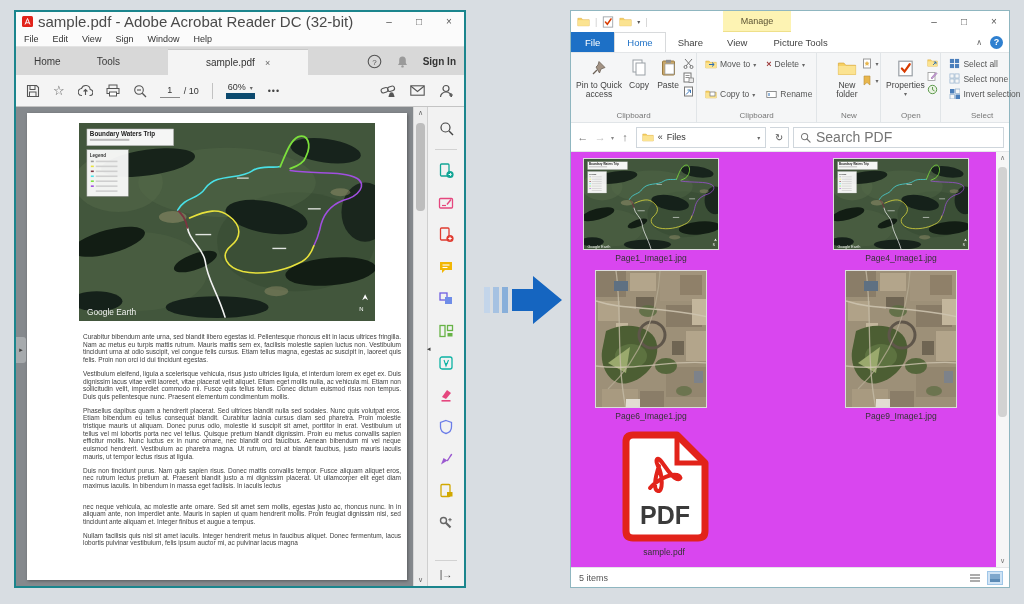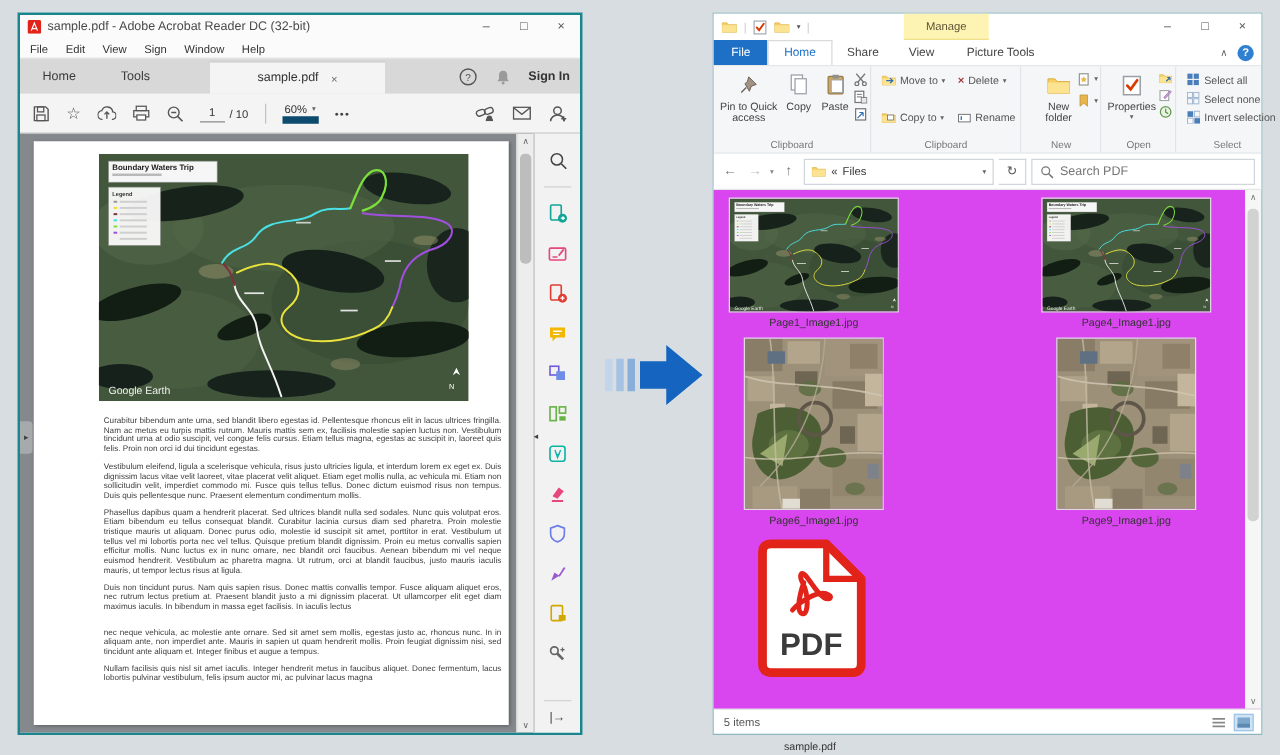--- a/index.html
+++ b/index.html
@@ -5,21 +5,21 @@
   *{margin:0;padding:0;box-sizing:border-box;}
   html,body{width:1024px;height:604px;}
   body{font-family:"Liberation Sans","DejaVu Sans",sans-serif;background:#d8dde2;position:relative;overflow:hidden;}
   .abs{position:absolute;}
   .ico{display:inline-flex;align-items:center;justify-content:center;flex:none;}
   svg{display:block;}
 
   
   .acrobat{left:14px;top:10px;width:452px;height:578px;background:#f4f4f4;border:2px solid #1b858d;display:flex;flex-direction:column;}
   .ac-titlebar{height:19px;background:#fbfbfb;display:flex;align-items:center;padding-left:6px;flex:none;}
-  .ac-title{font-size:10px;color:#4a4a4a;margin-left:5px;flex:1;white-space:nowrap;overflow:hidden;}
+  .ac-title{font-size:15px;color:#4a4a4a;margin-left:5px;flex:1;white-space:nowrap;overflow:hidden;}
   .winctl{display:flex;align-items:center;height:100%;}
   .winctl span{width:30px;text-align:center;font-size:10px;color:#555;line-height:19px;cursor:default;}
   .ac-menubar{height:16px;background:#fbfbfb;display:flex;align-items:center;padding-left:8px;gap:14px;font-size:9px;color:#333;flex:none;border-bottom:1px solid #e3e3e3;}
   .ac-tabbar{height:28px;background:#d8d8d8;display:flex;align-items:flex-end;flex:none;position:relative;}
   .ac-tab{font-size:10px;color:#3a3a3a;padding:0 18px;line-height:26px;}
   .ac-doctab{background:#f4f4f4;height:26px;line-height:26px;display:flex;align-items:center;gap:10px;padding:0 12px;font-size:10px;color:#333;margin-left:30px;min-width:140px;justify-content:center;border-top:1px solid #c8c8c8;}
   .ac-tab-right{position:absolute;right:8px;top:0;height:100%;display:flex;align-items:center;gap:14px;}
   .signin{font-size:10px;font-weight:bold;color:#333;}
   .ac-toolbar{height:32px;background:#f4f4f4;border-bottom:1px solid #c4c4c4;display:flex;align-items:center;padding:0 10px;gap:13px;flex:none;position:relative;}
   .pagebox{display:flex;align-items:center;gap:4px;font-size:9px;color:#333;}
@@ -78,21 +78,21 @@
   .dd{font-size:6px;color:#666;}
   .xred{color:#9b3535;font-weight:bold;font-size:9px;line-height:8px;}
   .ex-address{height:29px;display:flex;align-items:center;padding:0 5px;gap:4px;border-bottom:1px solid #e4e6e8;background:#fff;flex:none;}
   .navbtn{font-size:11px;color:#777;width:16px;text-align:center;}
   .navbtn.dim{color:#c0c0c0;}
   .navdd{font-size:6px;color:#888;}
   .breadcrumb{height:21px;border:1px solid #cfd6dc;display:flex;align-items:center;gap:4px;padding:0 5px;font-size:9px;color:#333;width:152px;}
   .breadcrumb .dd{margin-left:auto;}
   .refreshbtn{height:21px;width:22px;border:1px solid #cfd6dc;border-left:none;display:flex;align-items:center;justify-content:center;font-size:10px;color:#555;}
   .searchbox{height:21px;border:1px solid #cfd6dc;flex:1;display:flex;align-items:center;gap:5px;padding:0 6px;}
-  .searchbox input{border:none;outline:none;font-size:10px;color:#555;flex:1;font-family:inherit;background:transparent;}
+  .searchbox input{border:none;outline:none;font-size:14px;color:#555;flex:1;font-family:inherit;background:transparent;}
   .ex-content{flex:1;position:relative;background:#d946ef;min-height:0;}
   .tile{position:absolute;display:flex;flex-direction:column;align-items:center;}
   .tile .thumb{border:1px solid #dcdcdc;}
   .tile .fname{font-size:8.5px;color:#333;margin-top:3px;white-space:nowrap;}
   .ex-scroll{position:absolute;right:0;top:0;bottom:0;width:13px;background:#f6f6f6;}
   .ex-scroll .sarr{position:absolute;left:0;width:100%;text-align:center;font-size:7px;color:#777;}
   .ex-thumb{position:absolute;left:2px;width:9px;top:15px;height:250px;background:#d2d2d2;border-radius:4px;}
   .ex-status{height:20px;border-top:1px solid #e4e6e8;display:flex;align-items:center;padding:0 8px;font-size:9px;color:#555;flex:none;position:relative;}
   .view-toggles{position:absolute;right:6px;display:flex;gap:4px;}
   .vt{width:16px;height:14px;display:flex;align-items:center;justify-content:center;}
@@ -725,21 +725,21 @@
           <use href="#city-map" width="112" height="138"></use>
         </svg>
       <span class="fname">Page6_Image1.jpg</span>
     </div>
     <div class="tile" style="left:274px;top:118px;">
       <svg class="thumb" width="112" height="138">
           <use href="#city-map" width="112" height="138"></use>
         </svg>
       <span class="fname">Page9_Image1.jpg</span>
     </div>
-    <div class="tile" style="left:30px;top:278px;gap:45px;">
+    <div class="tile" style="left:46px;top:278px;">
       <svg width="94" height="114" style="overflow:visible">
         <path d="M16,5 H60 L88,33 V101 Q88,108 81,108 H16 Q9,108 9,101 V12 Q9,5 16,5 Z" fill="#fff" stroke="#e2231a" stroke-width="7" stroke-linejoin="round"></path>
         <path d="M60,8 L60,33 L85,33" fill="none" stroke="#e2231a" stroke-width="5"></path>
         <path d="M42,36 C38,48 36,60 41,61 C46,62 46,46 41,36 C38,30 40,27 43,30 C47,34 52,44 58,48 C63,51 66,47 60,45 C52,43 38,52 33,58" fill="none" stroke="#e2231a" stroke-width="4" stroke-linecap="round"></path>
         <text x="48" y="94" text-anchor="middle" font-size="25" font-weight="bold" fill="#3b3b3b" font-family="Liberation Sans, sans-serif">PDF</text>
       </svg>
       <span class="fname">sample.pdf</span>
     </div>
     <div class="ex-scroll">
       <span class="sarr" style="top:2px;">∧</span>

